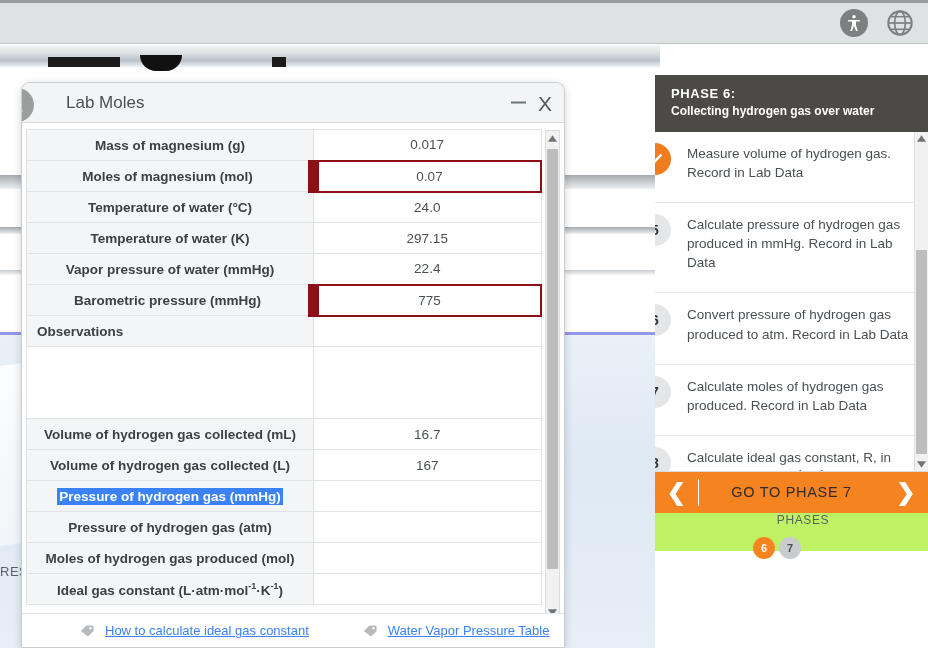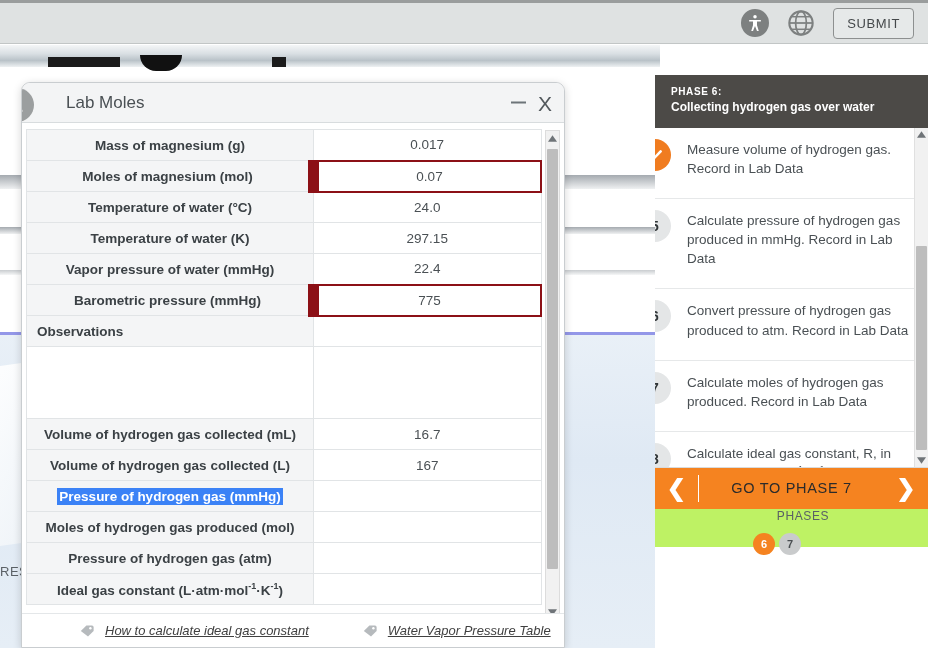--- a/index.html
+++ b/index.html
@@ -142,21 +142,21 @@
   .sup { font-size: 9px; vertical-align: super; }
 
   
   .panel-links {
     position: absolute; left: 0; bottom: 0; width: 544px; height: 34px;
     background: #ffffff; border-top: 1px solid #e4e7e9;
     display: flex; align-items: center; padding-left: 58px; gap: 54px;
   }
   .panel-link {
     display: flex; align-items: center; gap: 9px;
-    font-size: 13px; color: #404040; text-decoration: underline; cursor: pointer; font-style: italic;
+    font-size: 13px; color: #3b82f6; text-decoration: underline; cursor: pointer;
   }
 
   
   .panel-scroll {
     position: absolute; right: 4px; top: 47px; width: 15px; height: 490px;
     background: #f1f1f1; border: 1px solid #dcdcdc;
   }
   .sb-arrow {
     position: absolute; left: 0; width: 13px; height: 14px;
     display: flex; align-items: center; justify-content: center; cursor: pointer;
@@ -168,21 +168,21 @@
   }
 
   
   .sidebar {
     position: absolute; right: 0; top: 75px; width: 273px; height: 573px;
     background: #ffffff; overflow: hidden;
   }
   .phase-head {
     background: #4c4a47; color: #ffffff; padding: 11px 16px 13px 16px;
   }
-  .phase-kicker { font-size: 10px; font-weight: bold; letter-spacing: .6px; }
+  .phase-kicker { font-size: 13px; font-weight: bold; letter-spacing: .6px; }
   .phase-title { font-size: 12px; font-weight: bold; line-height: 1.22; margin-top: 3px; }
   .phase-sub {
     background: #e9eaea; color: #45494c; font-style: italic;
     font-size: 12.5px; padding: 7px 16px; border-bottom: 1px solid #d5d7d8;
   }
   .steps {
     position: relative; height: 340px; overflow: hidden;
     border-bottom: 1px solid #d9dbdc;
   }
   .step {
@@ -244,21 +244,20 @@
         <path d="M5 8.4h14v1.9h-4.6v4.3l2.1 7.1h-2.1l-2.4-6.2-2.4 6.2H7.5l2.1-7.1V10.3H5z" fill="#ffffff"></path>
       </svg>
     </div>
     <svg class="globe-icon" viewBox="0 0 24 24" aria-hidden="true">
       <circle cx="12" cy="12" r="10" fill="none" stroke="#7d8080" stroke-width="1.8"></circle>
       <ellipse cx="12" cy="12" rx="4.6" ry="10" fill="none" stroke="#7d8080" stroke-width="1.5"></ellipse>
       <line x1="2" y1="12" x2="22" y2="12" stroke="#7d8080" stroke-width="1.5"></line>
       <line x1="3.6" y1="6.6" x2="20.4" y2="6.6" stroke="#7d8080" stroke-width="1.3"></line>
       <line x1="3.6" y1="17.4" x2="20.4" y2="17.4" stroke="#7d8080" stroke-width="1.3"></line>
     </svg>
-    <button class="submit-btn">SUBMIT</button>
   </div>
 
   <div class="scene">
     <div class="scene-water"></div>
     <div class="bench-strip" style="top:0px;height:22px;"></div>
     <div class="scene-dark-block" style="left:48px;width:72px;"></div>
     <div class="scene-dark-block" style="left:272px;width:14px;"></div>
     <div class="scene-dark-oval"></div>
     <div class="scene-band" style="top:130px;height:14px;"></div>
     <div class="scene-band" style="top:182px;height:7px;"></div>
@@ -325,25 +324,25 @@
             </tr>
             <tr>
               <td class="lbl-cell">Volume of hydrogen gas collected (L)</td>
               <td class="val-cell">167</td>
             </tr>
             <tr>
               <td class="lbl-cell"><span class="sel-highlight">Pressure of hydrogen gas (mmHg)</span></td>
               <td class="val-cell"></td>
             </tr>
             <tr>
+              <td class="lbl-cell">Pressure of hydrogen gas (atm)</td>
+              <td class="val-cell"></td>
+            </tr>
+            <tr>
               <td class="lbl-cell">Moles of hydrogen gas produced (mol)</td>
-              <td class="val-cell"></td>
-            </tr>
-            <tr>
-              <td class="lbl-cell">Pressure of hydrogen gas (atm)</td>
               <td class="val-cell"></td>
             </tr>
             <tr>
               <td class="lbl-cell">Ideal gas constant (L·atm·mol<span class="sup">-1</span>·K<span class="sup">-1</span>)</td>
               <td class="val-cell"></td>
             </tr>
           </tbody>
       </table>
     </div>
 

